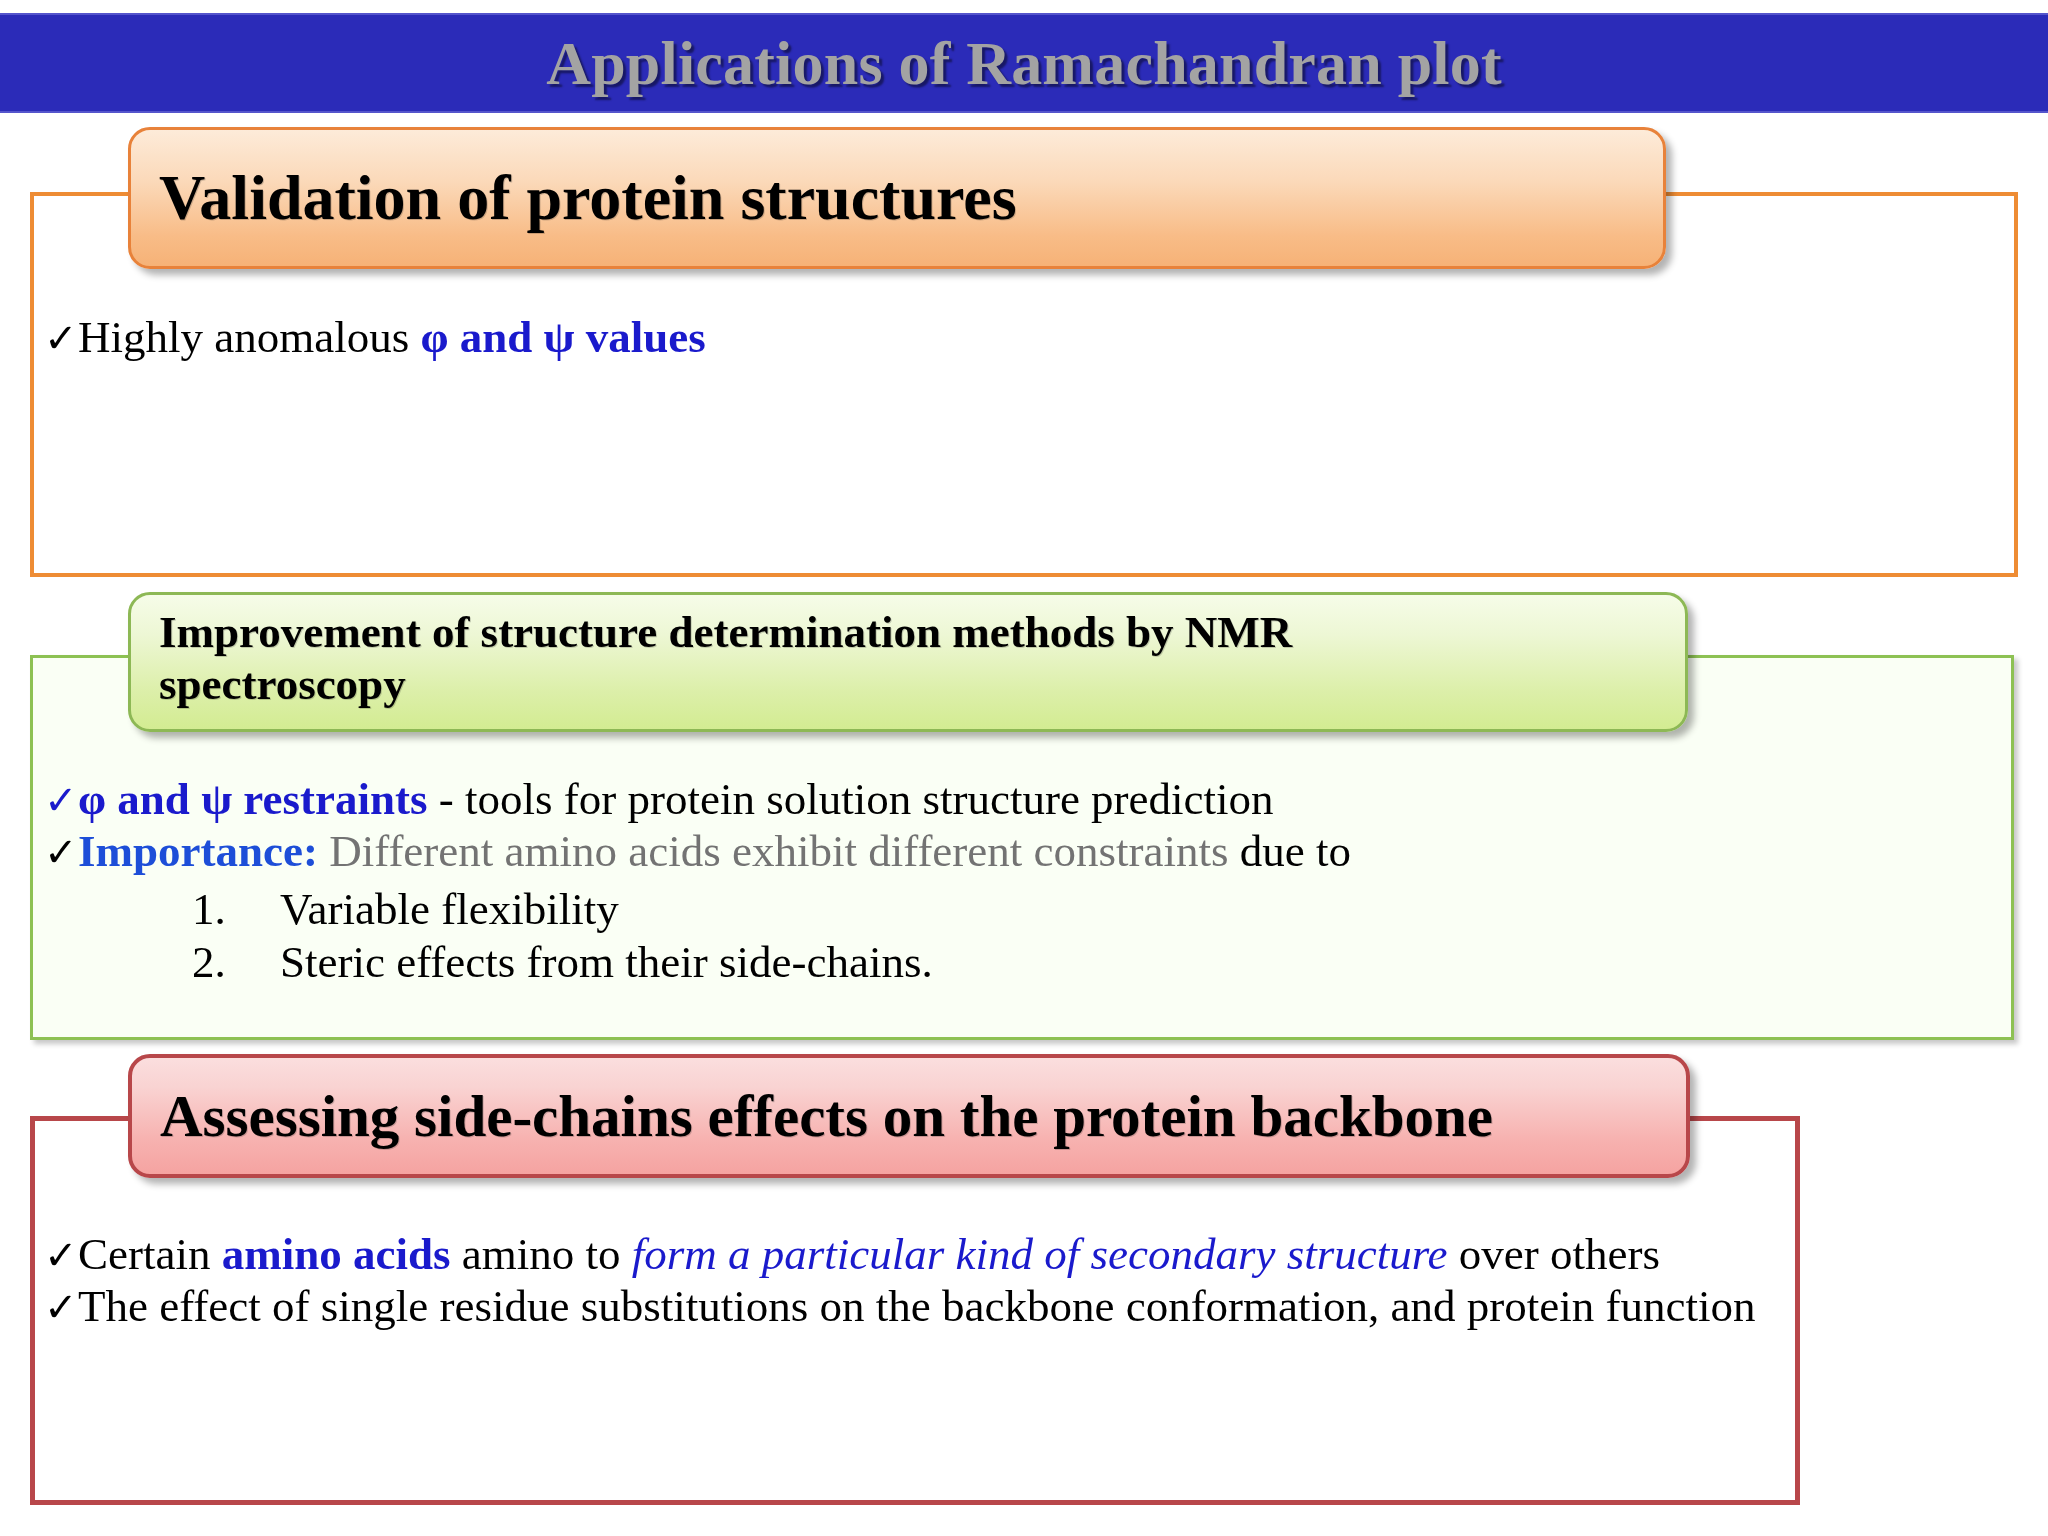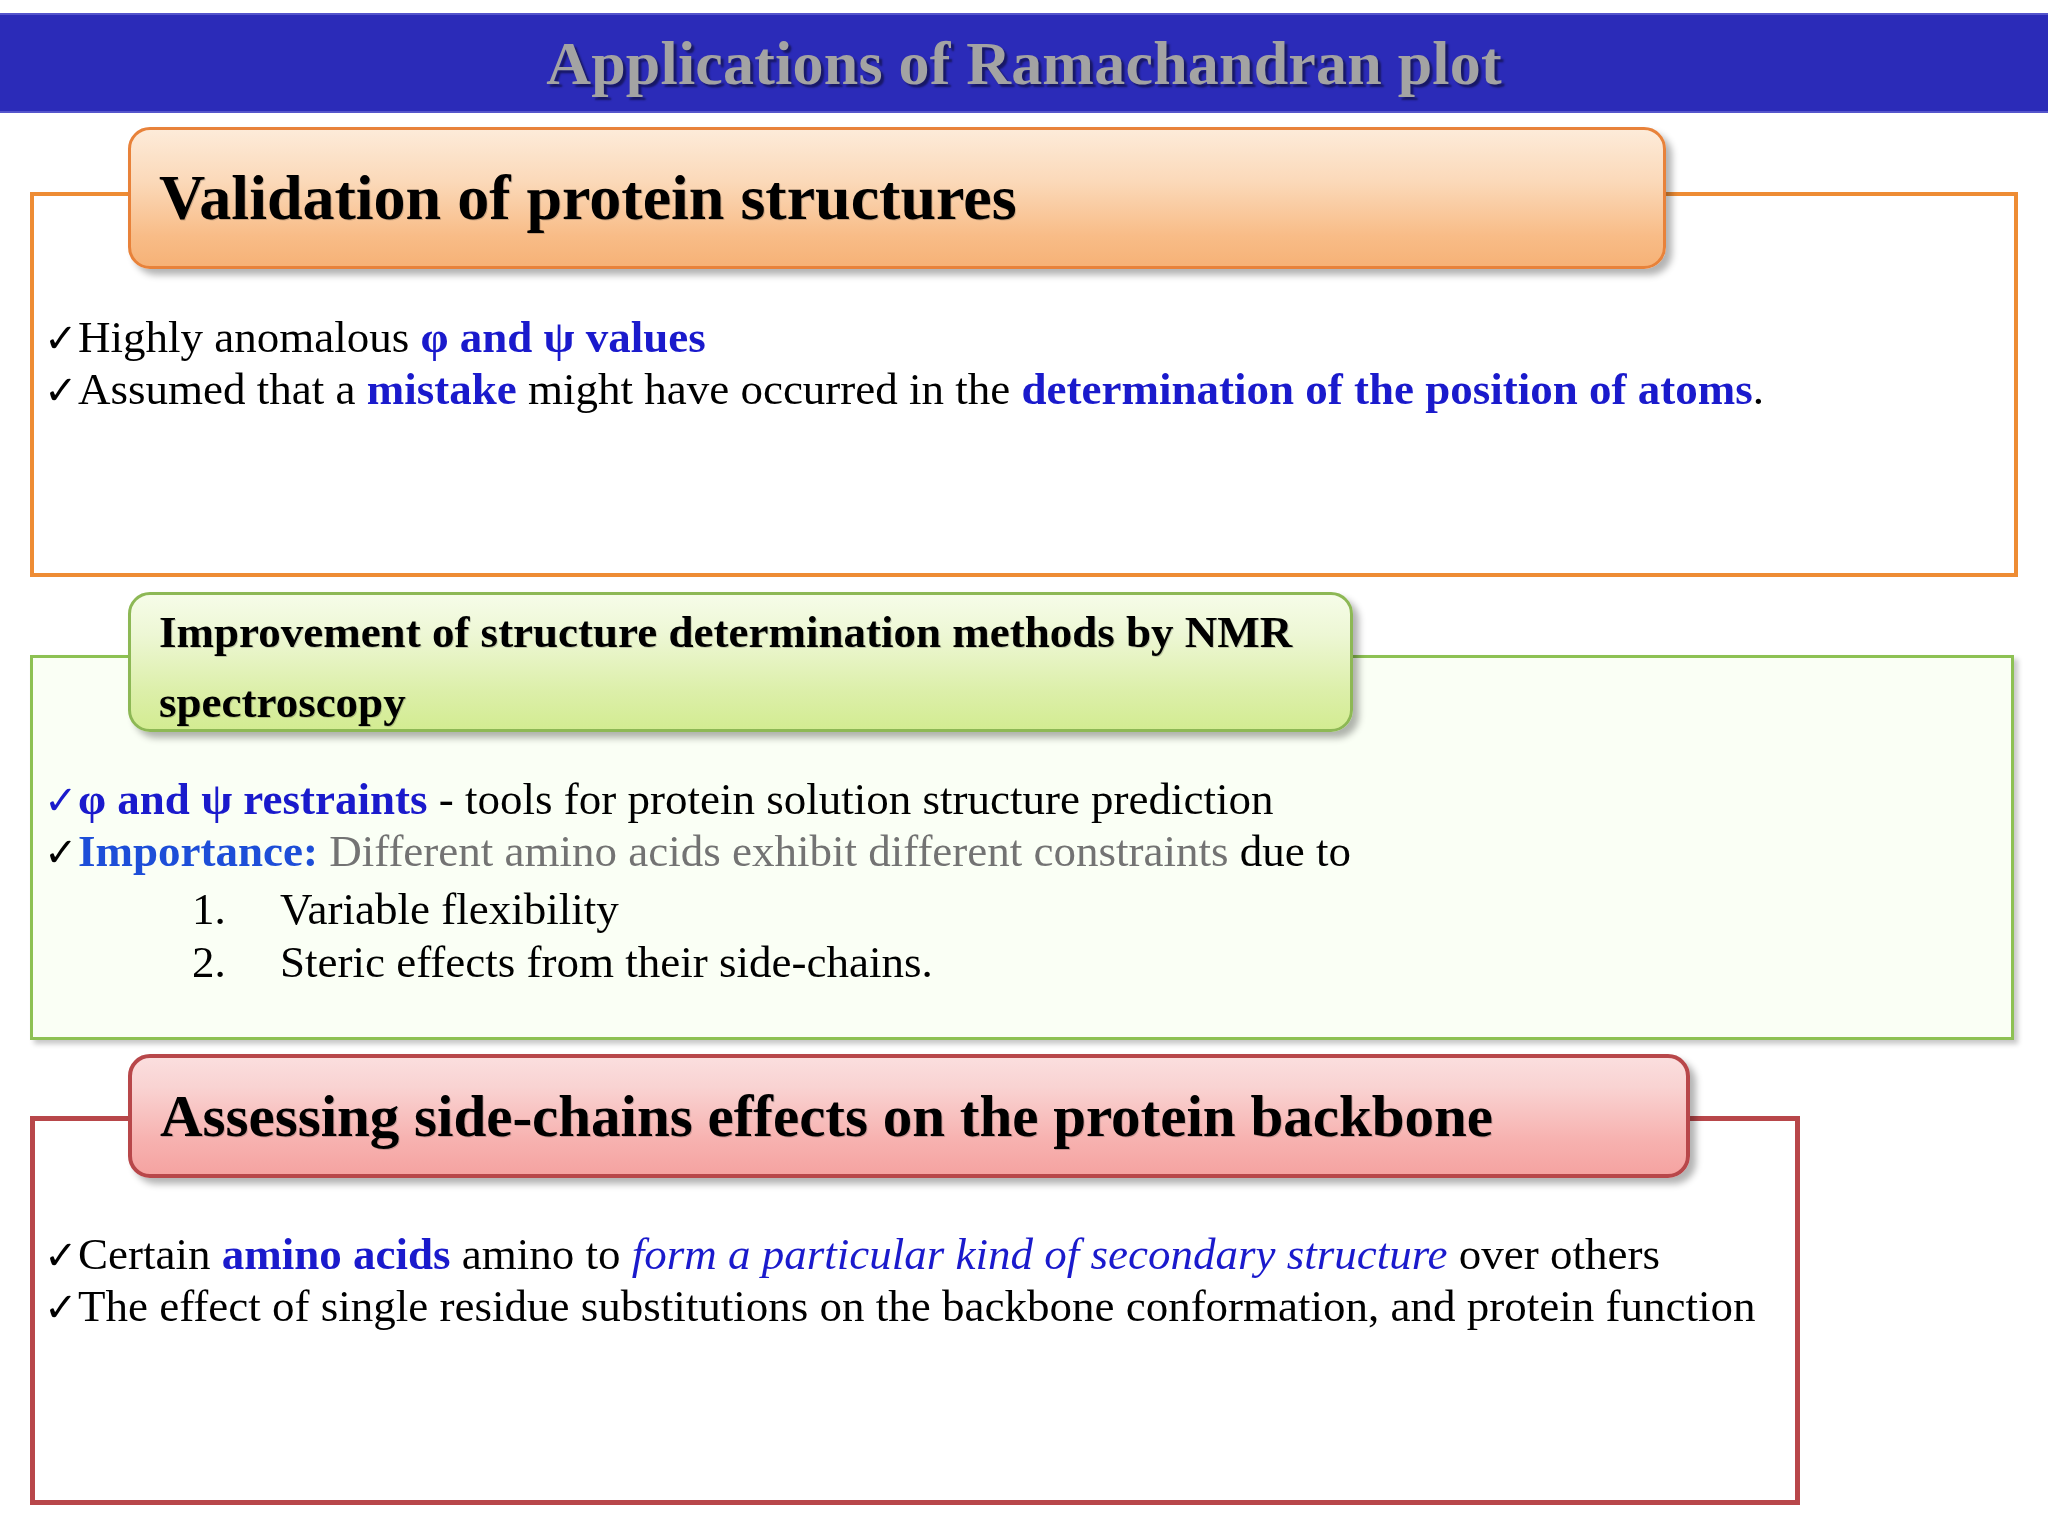--- a/index.html
+++ b/index.html
@@ -91,31 +91,31 @@
     width: 1538px;
     height: 142px;
     background: linear-gradient(to bottom, #FDEBD9 0%, #FBD9B9 38%, #F8BC87 78%, #F6B277 100%);
     border: 3px solid #E8823A;
     box-shadow: 6px 6px 7px rgba(0,0,0,0.3);
     font-size: 64px;
   }
   .pill-green {
     left: 128px;
     top: 592px;
-    width: 1225px;
+    width: 1560px;
     height: 140px;
     background: linear-gradient(to bottom, #F6FCE8 0%, #EDF7D4 30%, #DCEFA9 72%, #D3EC92 100%);
     border: 3px solid #8DB855;
     box-shadow: 6px 6px 7px rgba(0,0,0,0.3);
     font-size: 45px;
     align-items: flex-start;
     padding-top: 12px;
     line-height: 1.15;
     flex-direction: column;
-    justify-content: space-between;
+    justify-content: flex-start;
   }
   .pill-red {
     left: 128px;
     top: 1054px;
     width: 1562px;
     height: 124px;
     background: linear-gradient(to bottom, #FBDEDE 0%, #F9D3D2 25%, #F7B2B0 70%, #F5A3A1 100%);
     border: 4px solid #B8474A;
     box-shadow: 6px 6px 7px rgba(0,0,0,0.3);
     font-size: 59px;
@@ -181,23 +181,20 @@
 
 <div class="frame frame-orange"></div>
 
 <div class="pill pill-orange">
   <span>Validation of protein structures</span>
 </div>
 
 <div class="body-text body-orange">
   <p class="line">
     <span class="tick tick-black">✓</span><span>Highly anomalous </span><span class="bl">φ and ψ values</span>
-  </p>
-  <p class="line">
-    <span class="tick tick-black">✓</span><span>Assumed that a </span><span class="bl">mistake</span><span> might have occurred in the </span><span class="bl">determination of the position of atoms</span><span>.</span>
   </p>
 </div>
 
 <div class="frame frame-green"></div>
 
 <div class="pill pill-green">
   <span>Improvement of structure determination methods by NMR</span>
   <span>spectroscopy</span>
 </div>
 

